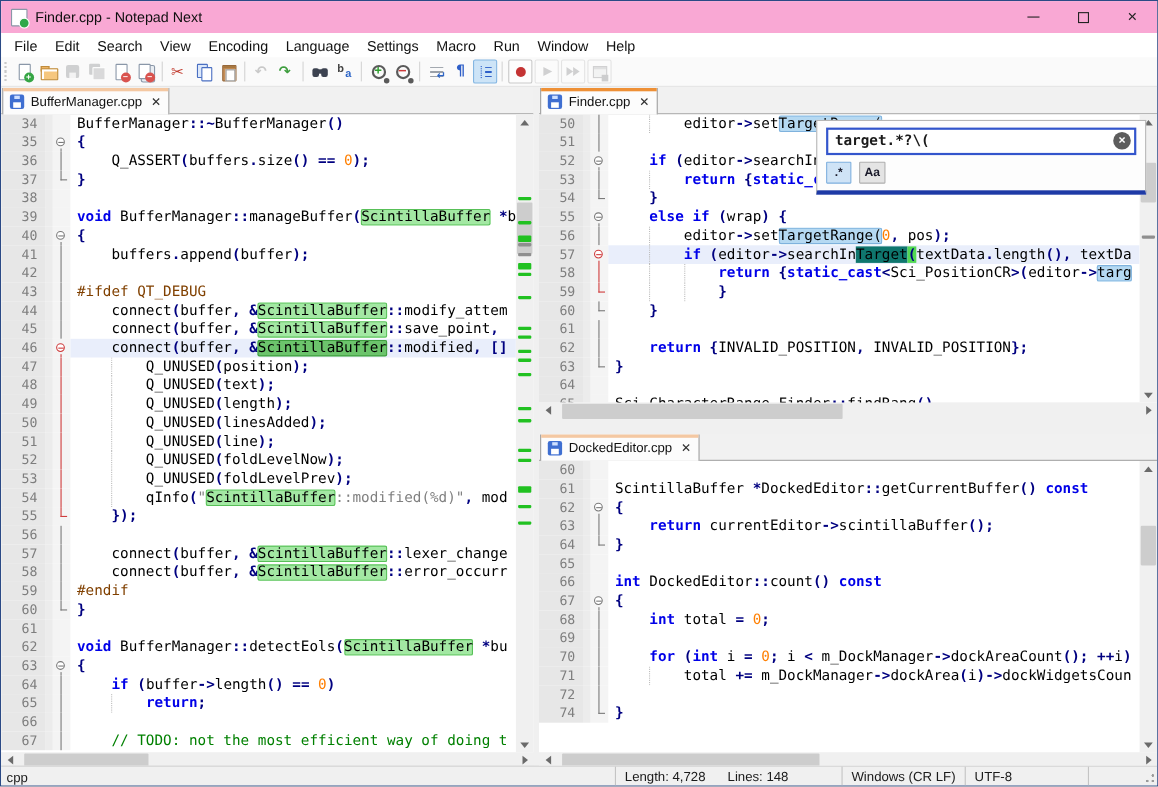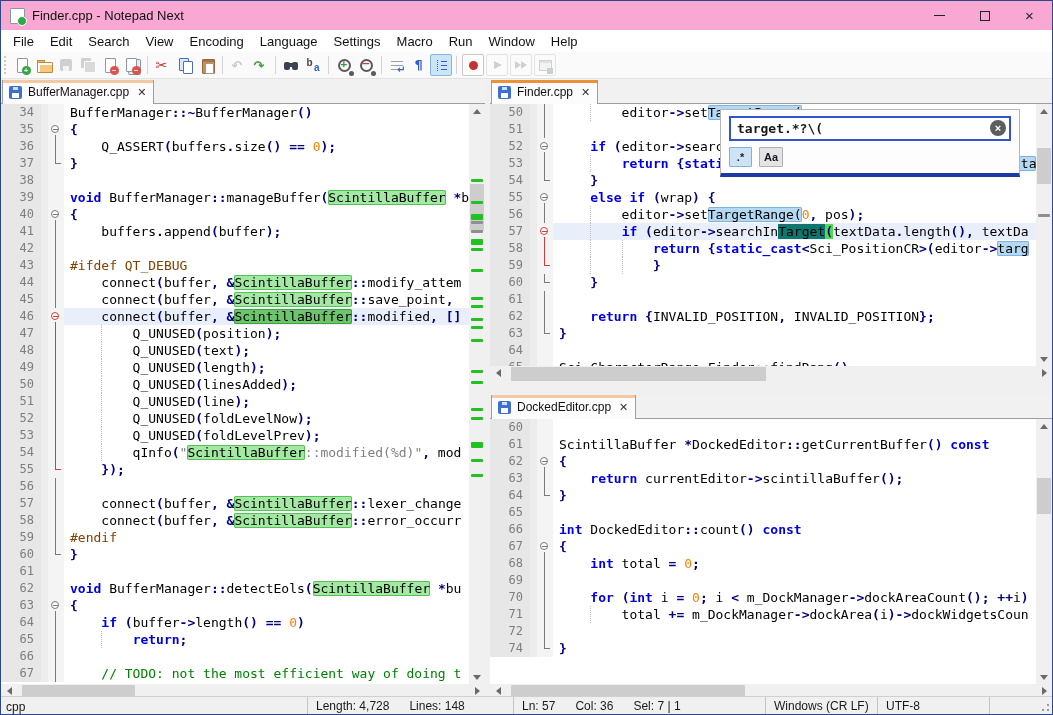--- a/index.html
+++ b/index.html
@@ -136,21 +136,21 @@
   .strack{flex:1;position:relative}
   .htrack{flex:1;position:relative}
   .vthumb{position:absolute;left:1px;right:1px;background:#cdcdcd;border-radius:1px}
   .hthumb{position:absolute;top:1px;bottom:1px;background:#cdcdcd;border-radius:1px}
   .mk{position:absolute;left:2px;right:2px;height:3px;border-radius:1px}
   .mk.g{background:#21c121}
   .mk.G{background:#21c121;height:6px}
   .mk.k{background:#8f8f8f}
 
   
-  .findbox{position:absolute;left:230px;top:30px;width:300px;background:#fdfdfd;border:1px solid #b6b6b6;border-bottom:4px solid #1e3aa6;z-index:20;padding:6px 8px 6px 8px}
+  .findbox{position:absolute;left:252px;top:30px;width:300px;background:#fdfdfd;border:1px solid #b6b6b6;border-bottom:4px solid #1e3aa6;z-index:20;padding:6px 8px 6px 8px}
   .fb-inrow{position:relative;height:25px}
   .fb-input{width:100%;height:25px;border:2px solid #3355cc;padding:0 24px 0 6px;font:600 13px "DejaVu Sans Mono","Liberation Mono",monospace;color:#1a1a1a;background:#fff;outline:none}
   .fb-clear{position:absolute;right:5px;top:4px;width:16px;height:16px;border-radius:50%;background:#5d5d5d;color:#fff;font:bold 11px/16px "Liberation Sans",sans-serif;text-align:center}
   .fb-btns{display:flex;gap:7px;margin-top:6px}
   .fb-btn{min-width:23px;height:20px;padding:0 4px;display:flex;align-items:center;justify-content:center;font:bold 11px "Liberation Sans",sans-serif;color:#1a1a2a;background:#e4e4e4;border:1px solid #b0b0b0;border-radius:1px}
   .fb-btn.on{background:#cfe3f6;border-color:#7fb0de}
 
   
   .status{height:18px;background:#f0f0f0;border-top:1px solid #d0d0d0;display:flex;align-items:flex-end;font-size:12px;color:#1a1a1a;flex:none}
   .st-lang{flex:1;padding-left:5px}
@@ -927,24 +927,19 @@
       </div>
     </div>
   </div>
 
   <div class="status">
     <span class="st-lang">cpp</span>
     <span class="st-seg s1">
       <span>Length: 4,728</span>
       <span>Lines: 148</span>
     </span>
-    <span class="st-seg s2">
-      <span>Ln: 57</span>
-      <span>Col: 36</span>
-      <span>Sel: 7 | 1</span>
-    </span>
     <span class="st-seg s3">Windows (CR LF)</span>
     <span class="st-seg s4">UTF-8</span>
     <span class="st-seg s5"></span>
     <span class="grip"></span>
   </div>
 
 </div>
 
 </body></html>

